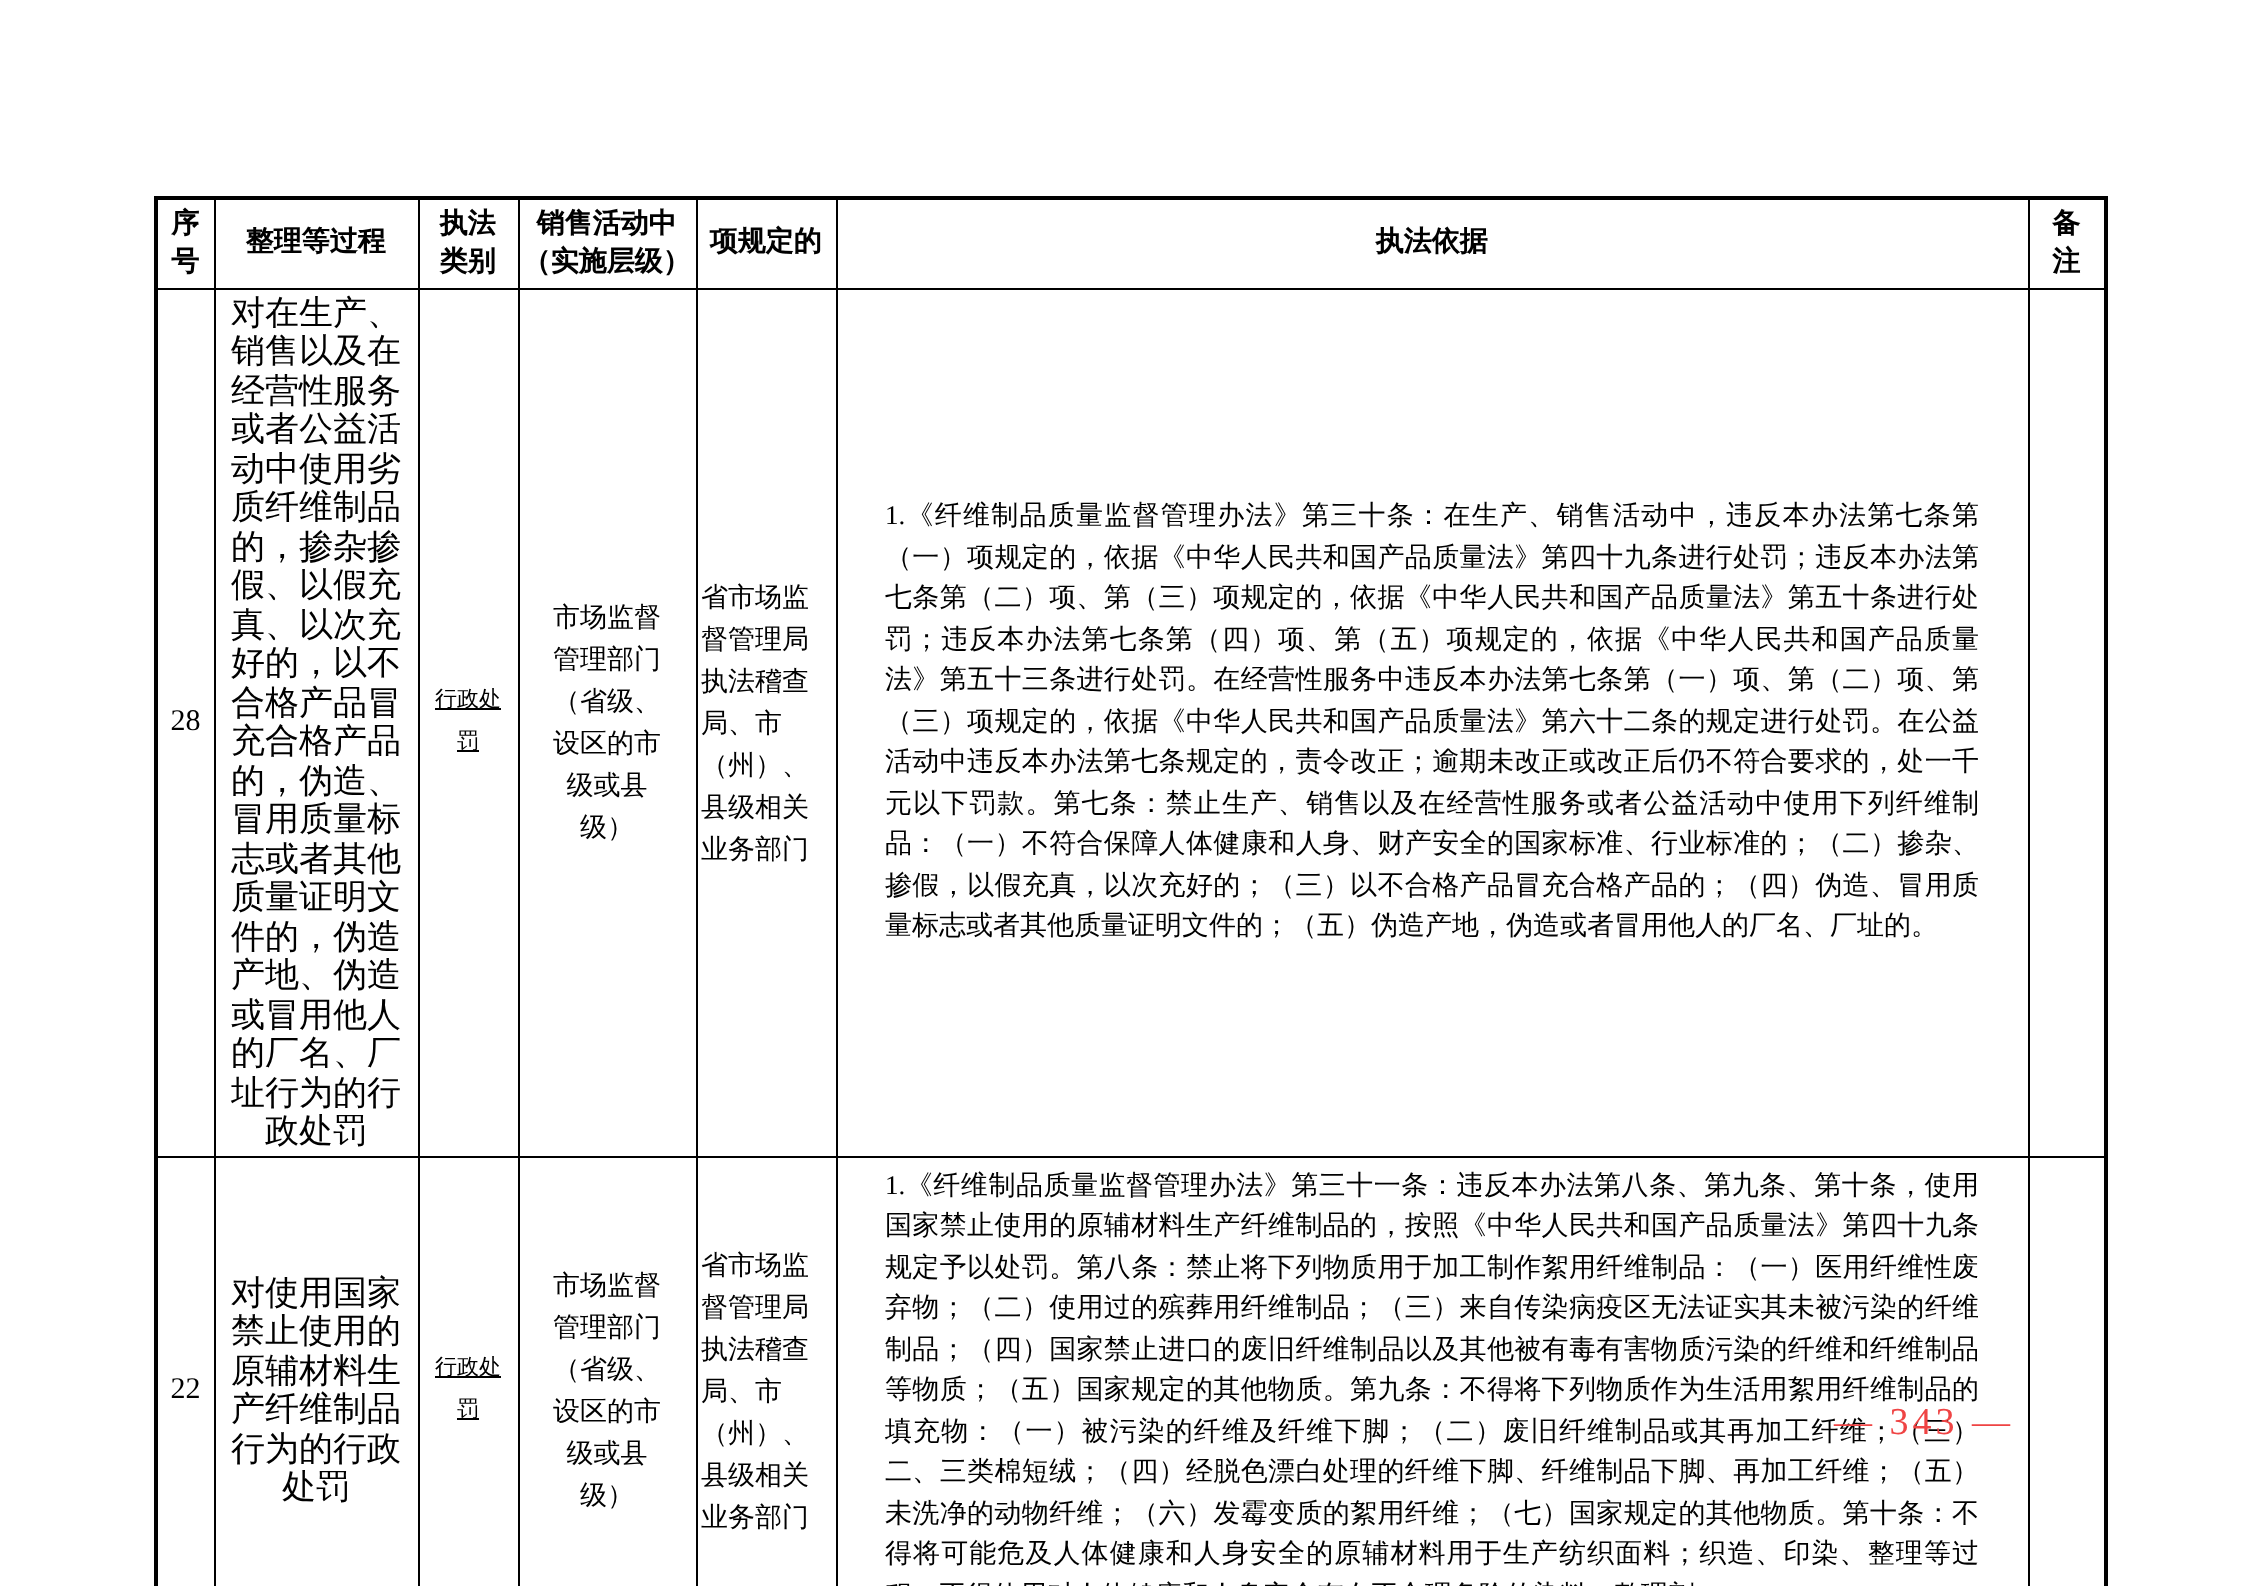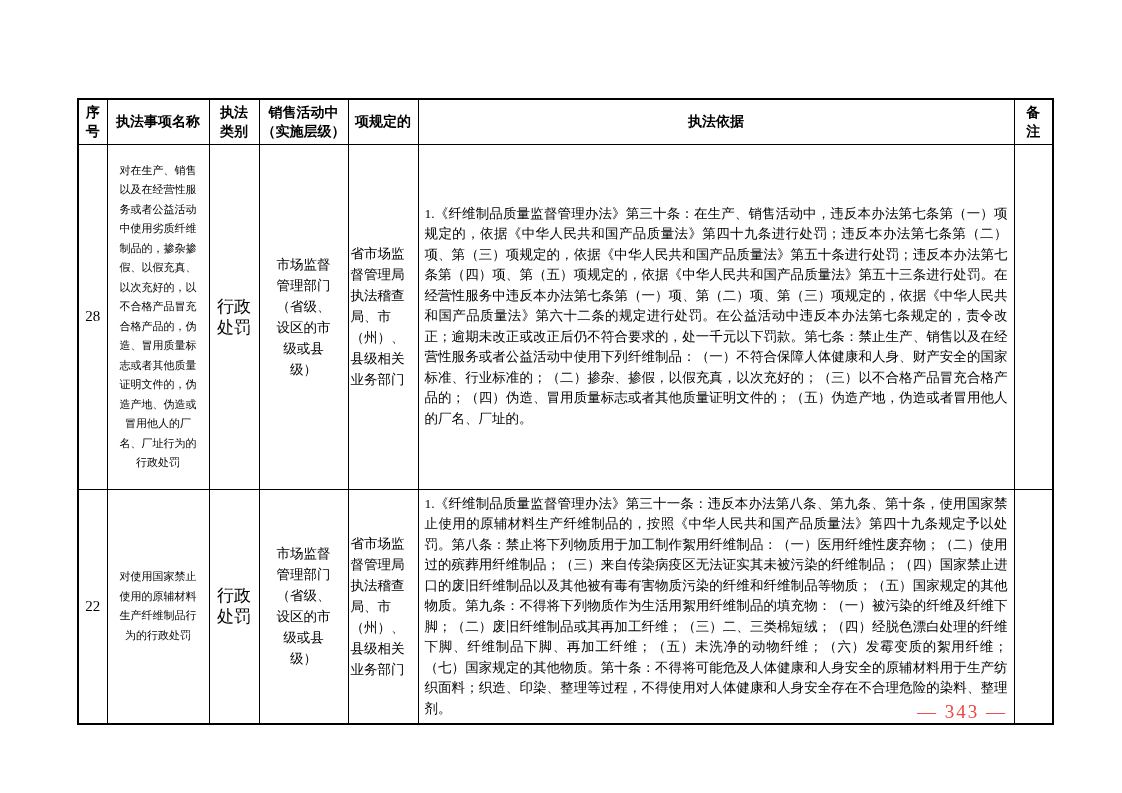--- a/index.html
+++ b/index.html
@@ -37,48 +37,49 @@
   }
   tr.header-row { height: 45px; }
   tr.row-28 { height: 345px; }
   tr.row-29 { height: 203px; }
   td.seq-cell {
     font-size: 15px;
     text-align: center;
     padding: 12px 1px;
   }
   td.name-cell {
-    font-size: 11px;
+    font-size: 17px;
     line-height: 19.5px;
     text-align: center;
     padding: 2px 7px;
   }
   td.category-cell {
-    font-size: 17px;
+    font-size: 11px;
     line-height: 21px;
     text-align: center;
     padding: 2px 4px;
+    text-decoration: underline;
   }
   td.subject-cell {
     font-size: 13.5px;
     line-height: 21px;
     text-align: center;
     padding: 2px 11px;
   }
   td.agency-cell {
     font-size: 13.5px;
     line-height: 21px;
     padding: 2px 2px;
   }
   td.basis-cell {
     font-size: 13.5px;
     line-height: 20.5px;
     text-align: justify;
     text-justify: inter-character;
-    padding: 4px 6px;
+    padding: 4px 24px;
   }
   td.remark-cell {
     font-size: 13.5px;
     text-align: center;
     padding: 0 1px;
   }
   .page-number {
     position: absolute;
     top: 701px;
     left: 902px;
@@ -101,21 +102,21 @@
       <col style="width:50px">
       <col style="width:89px">
       <col style="width:70px">
       <col style="width:596px">
       <col style="width:39px">
     </colgroup>
     <thead>
       <tr class="header-row">
         <th>序
 号</th>
-        <th>执法事项名称</th>
+        <th>整理等过程</th>
         <th>执法
 类别</th>
         <th>销售活动中
 （实施层级）</th>
         <th>项规定的</th>
         <th>执法依据</th>
         <th>备
 注</th>
       </tr>
     </thead>

